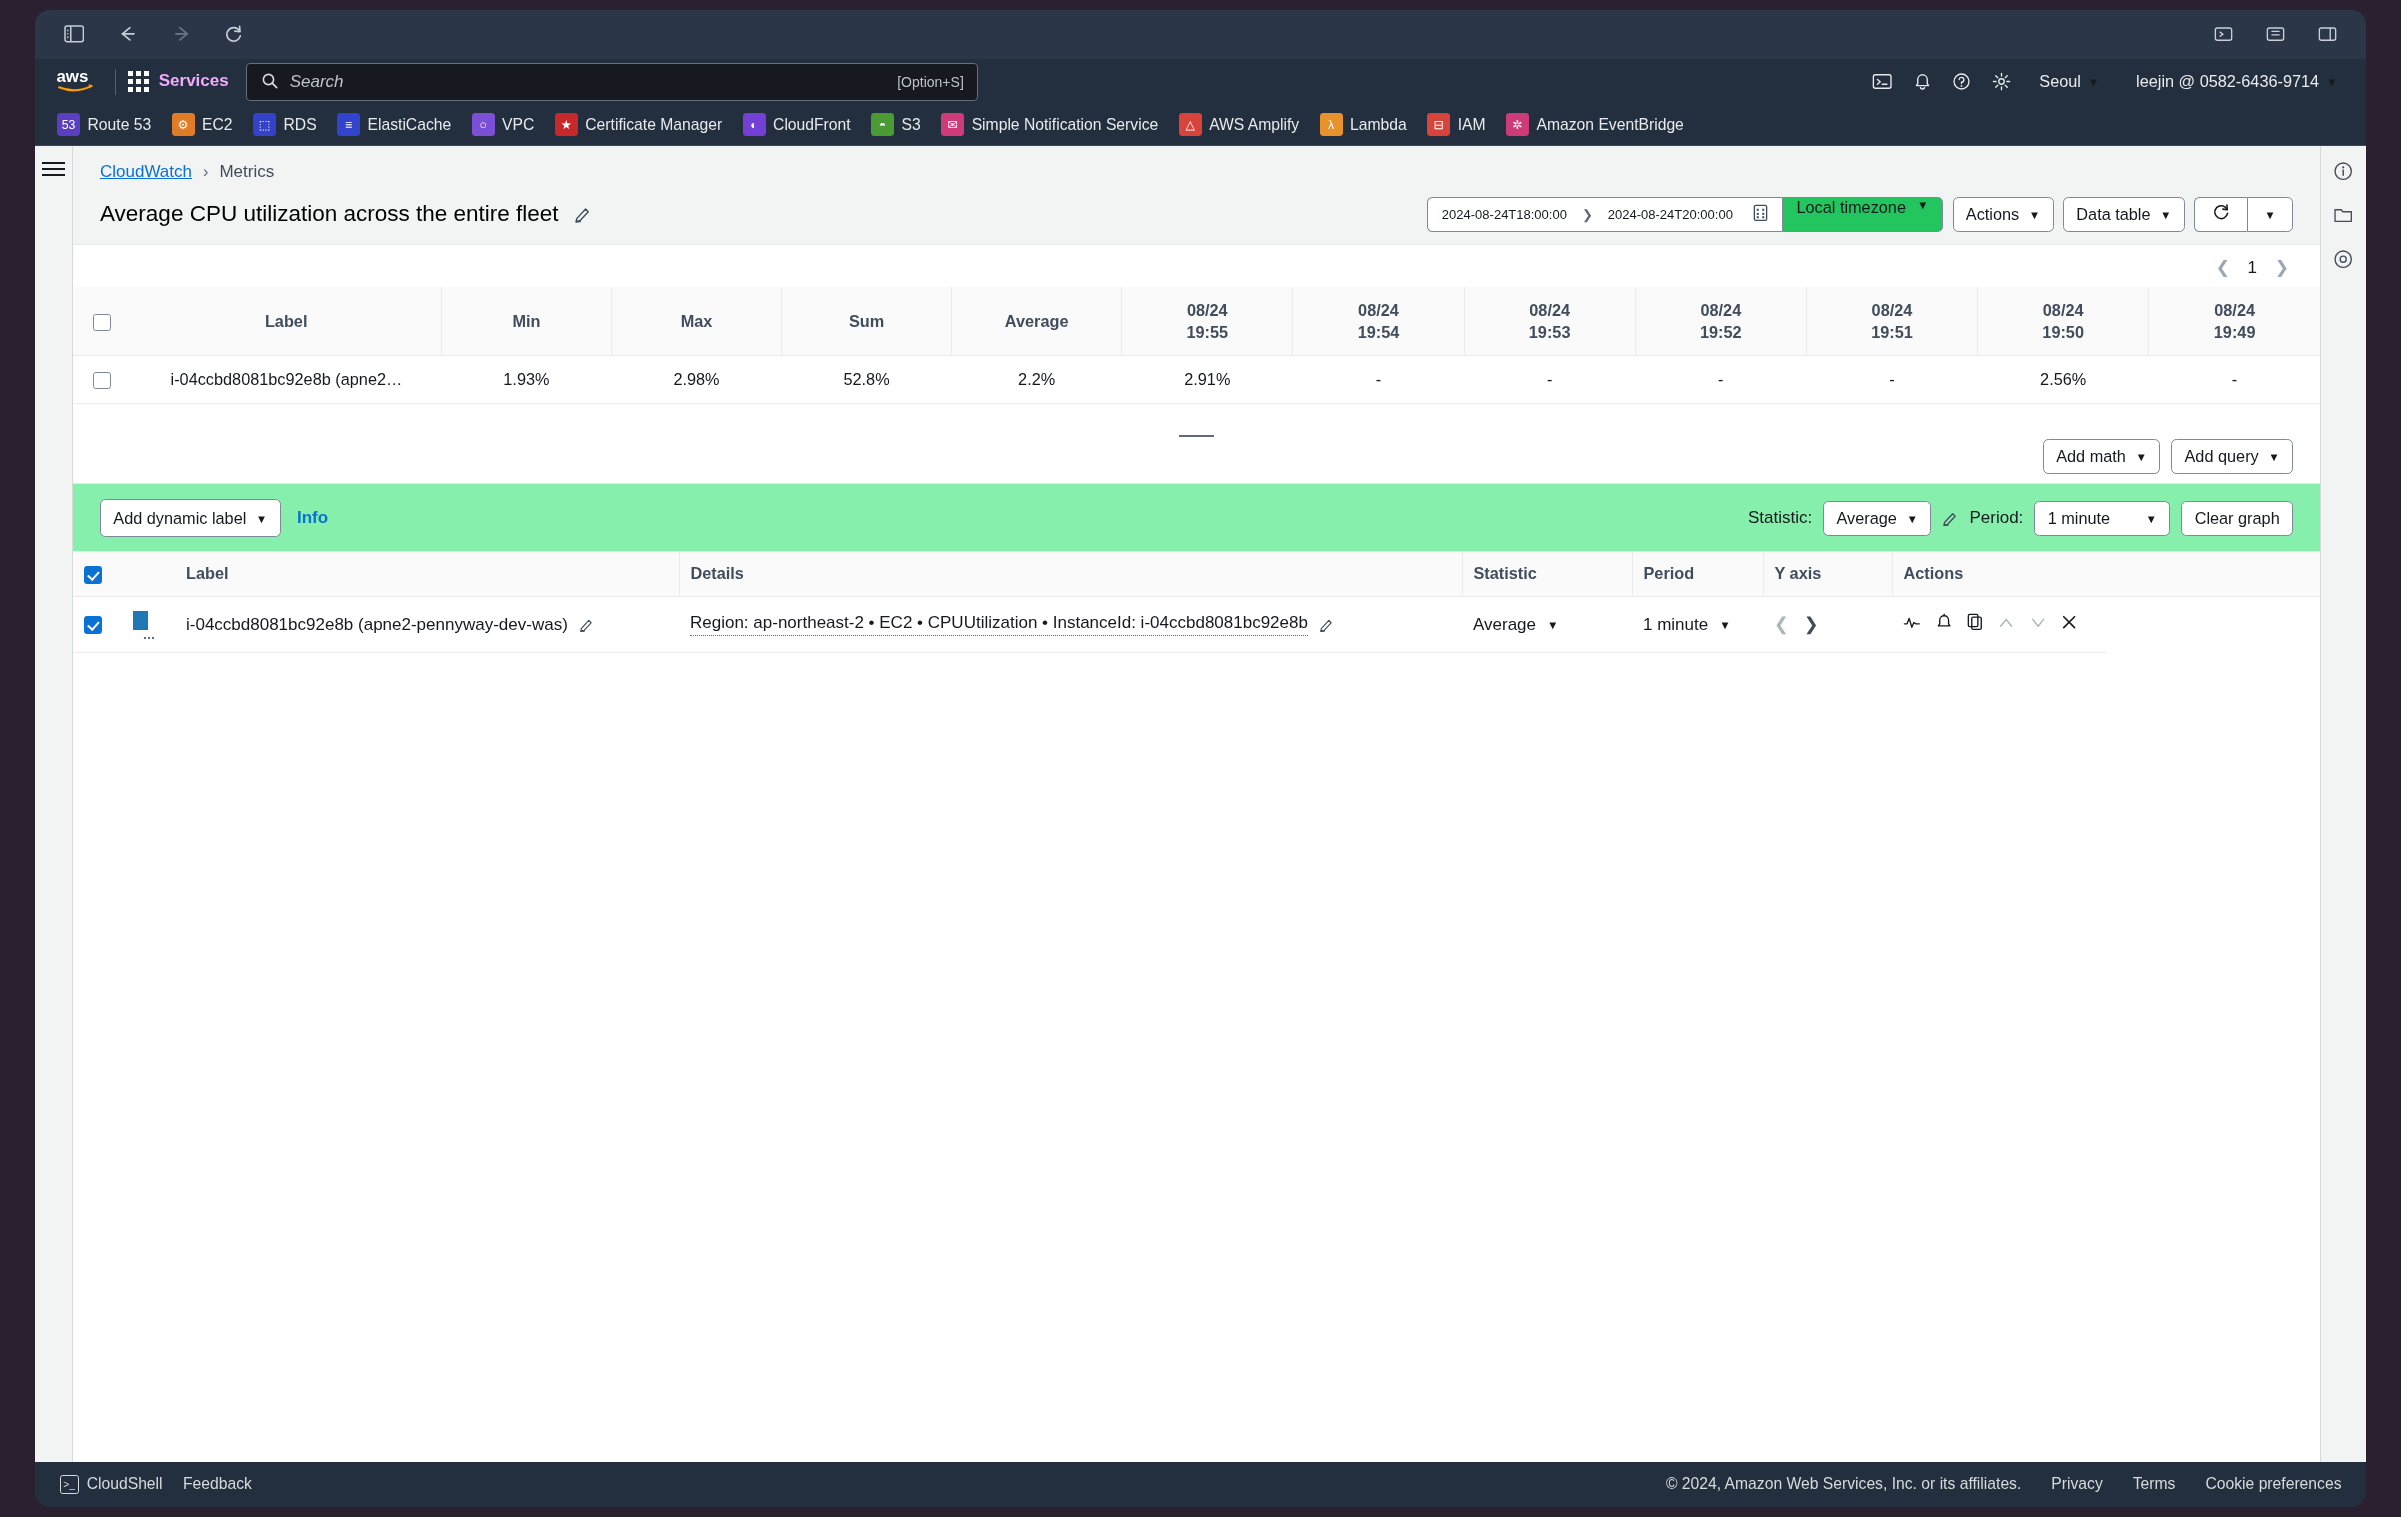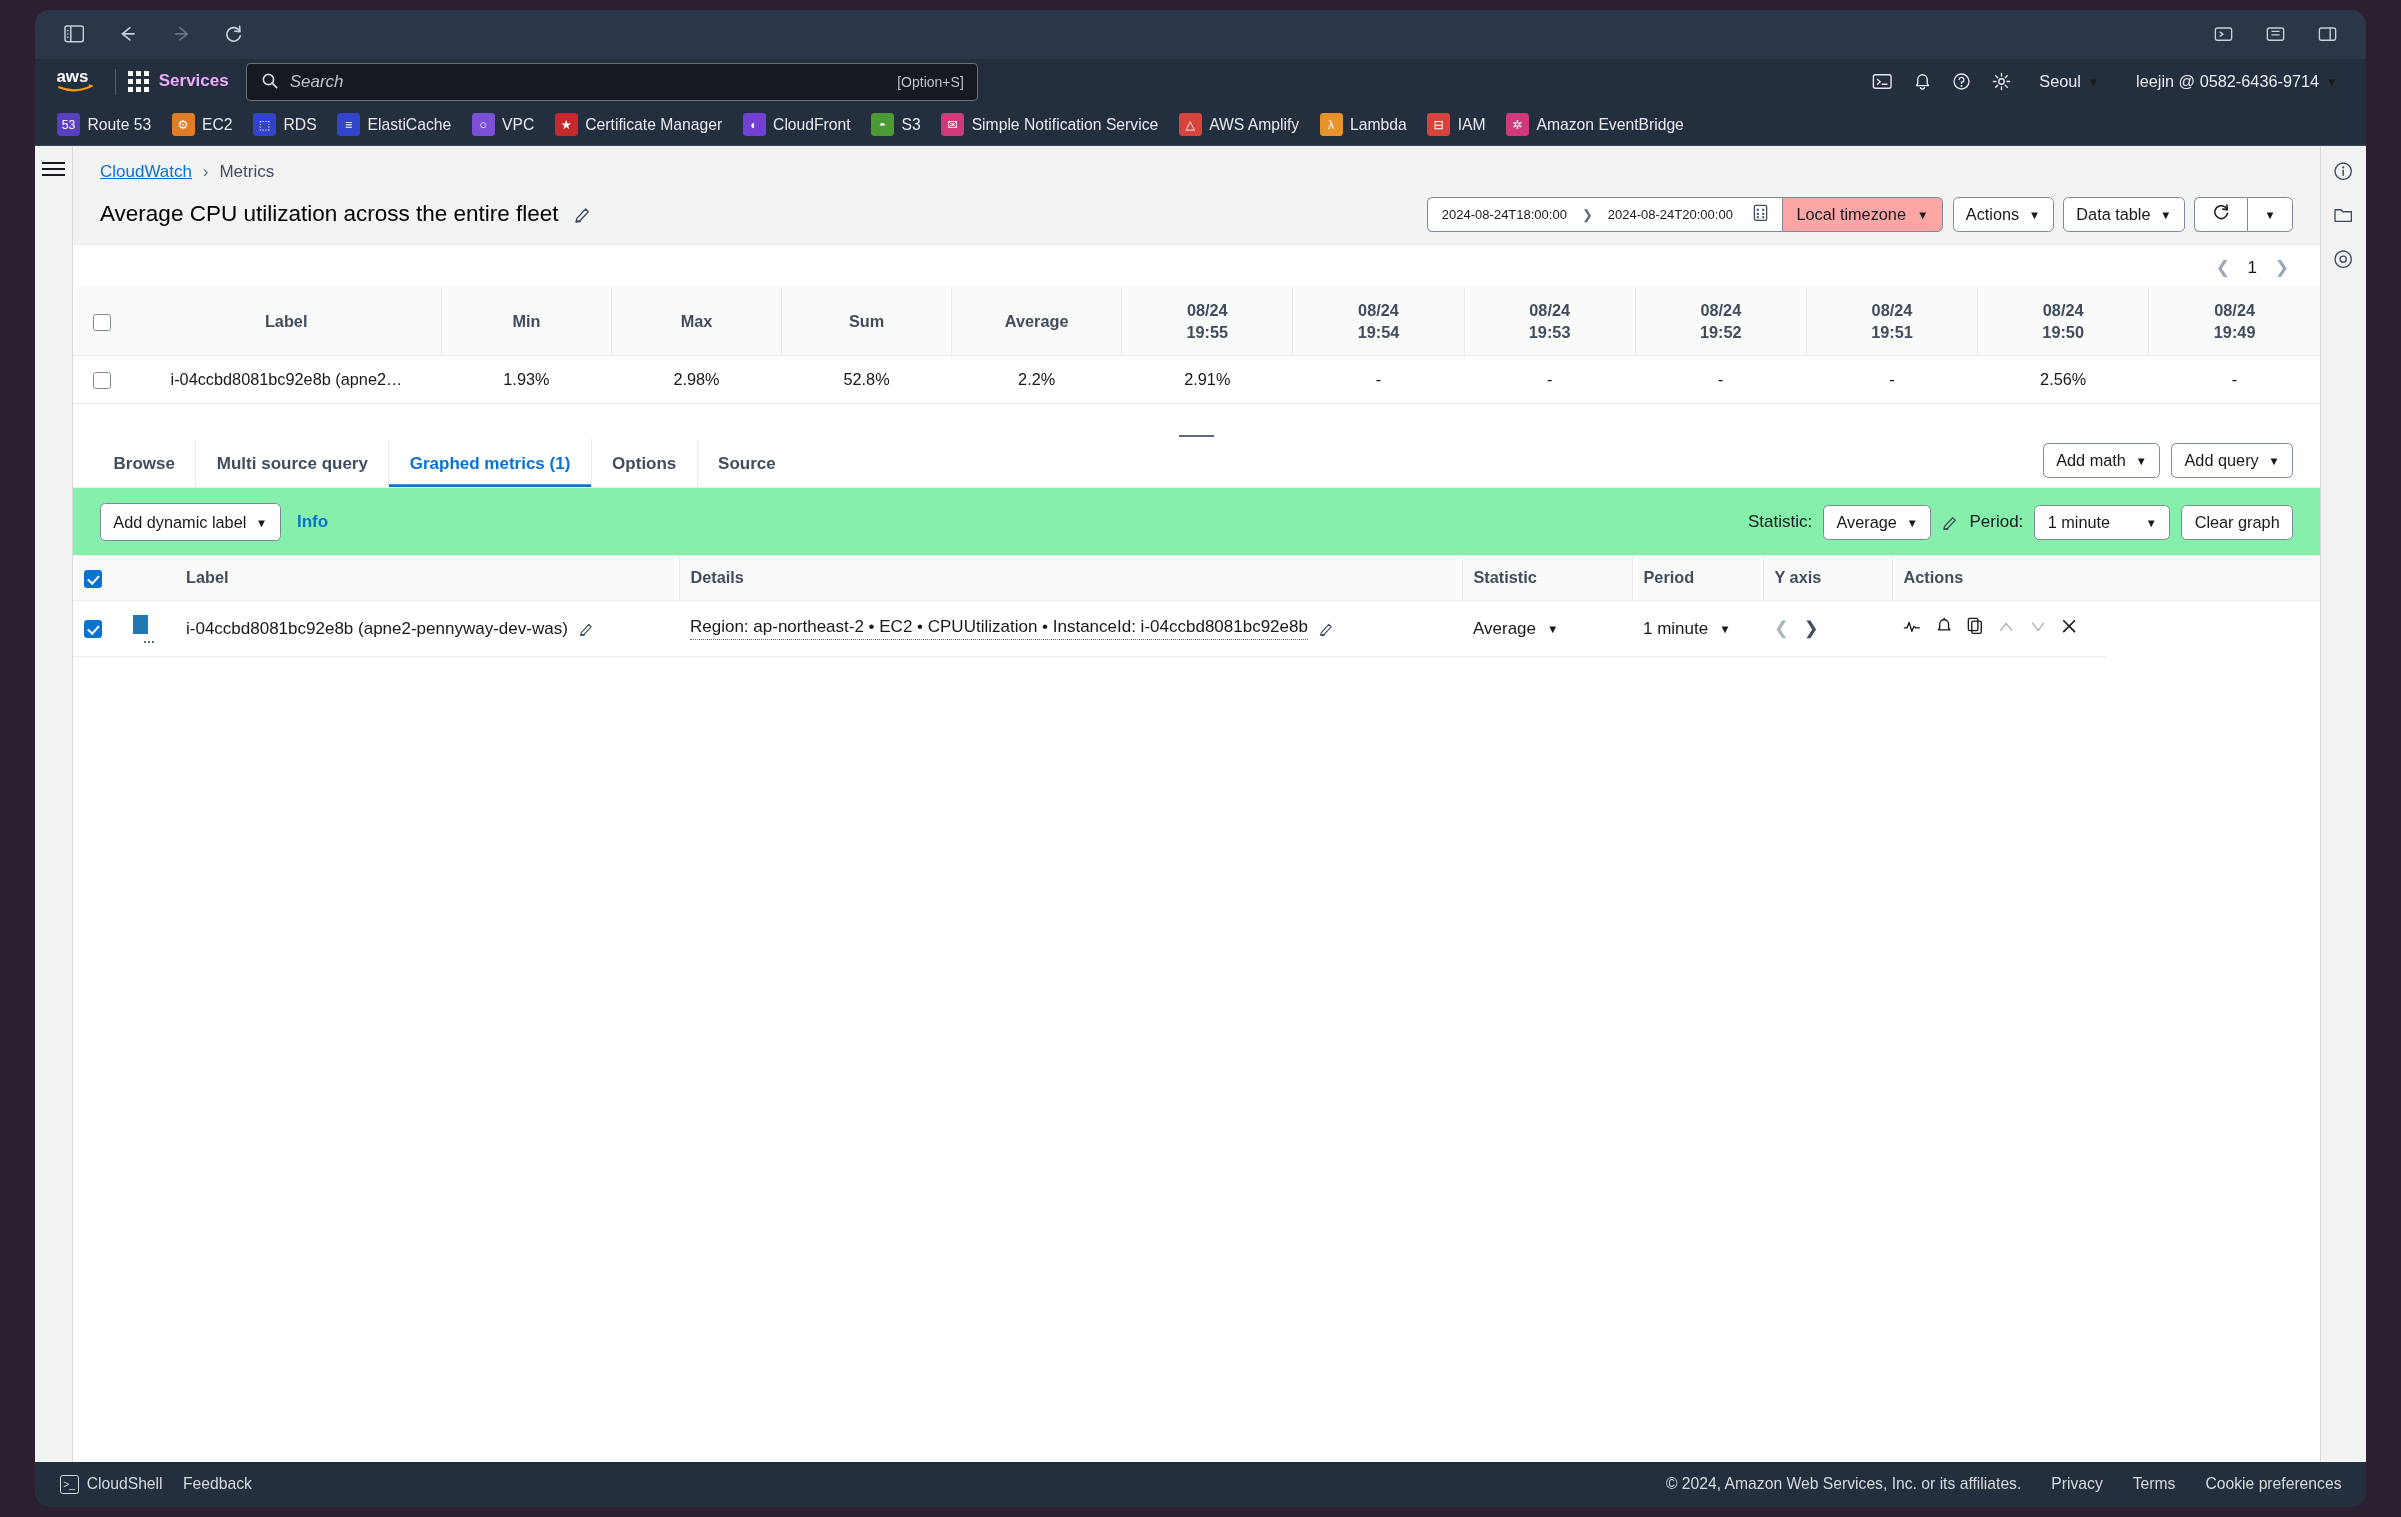--- a/index.html
+++ b/index.html
@@ -147,21 +147,21 @@
   .daterange .dr {
     height: 35px; border: 0.7px solid #7d8998; border-right: none;
     border-radius: 5.4px 0 0 5.4px; background: #fff;
     display: flex; align-items: center; gap: 15px; padding: 0 13.6px;
     font-size: 13px; color: #16191f;
   }
   .dr .arrow { color: #5f6b7a; }
   .dr .cal { margin-left: 5.4px; color: #414d5c; }
   .tz {
     height: 35px; border: 0.7px solid #7d8998; border-radius: 0 5.4px 5.4px 0;
-    background: #fca5a5; display: flex; align-items: center; gap: 11px;
+    background: #22c55e; display: flex; gap: 11px;
     padding: 0 13.6px; font-size: 16.3px; color: #16191f;
   }
   .caret { font-size: 11.6px; color: #16191f; }
 
   .panel {
     margin: 12.3px 0 0 0;
     background: #fff;
     border-top: 0.7px solid #e9ebed;
     flex: 1; min-height: 0;
     display: flex; flex-direction: column;
@@ -595,27 +595,20 @@
               </tr>
             </tbody>
         </table>
 
         <div class="grabber" style="padding-top:30px;">
             <i></i>
             <i></i>
           </div>
 
         <div class="tabs-row">
-          <div id="tabs-holder" style="display:flex;align-items:flex-end;">
-              <div class="tab first">Browse</div>
-              <div class="tab">Multi source query</div>
-              <div class="tab active">Graphed metrics (1)</div>
-              <div class="tab">Options</div>
-              <div class="tab last">Source</div>
-            </div>
           <div class="tabs-actions">
             <div class="ctrl">
               <span>Add math</span>
               <span class="caret">▼</span>
             </div>
             <div class="ctrl">
               <span>Add query</span>
               <span class="caret">▼</span>
             </div>
           </div>

